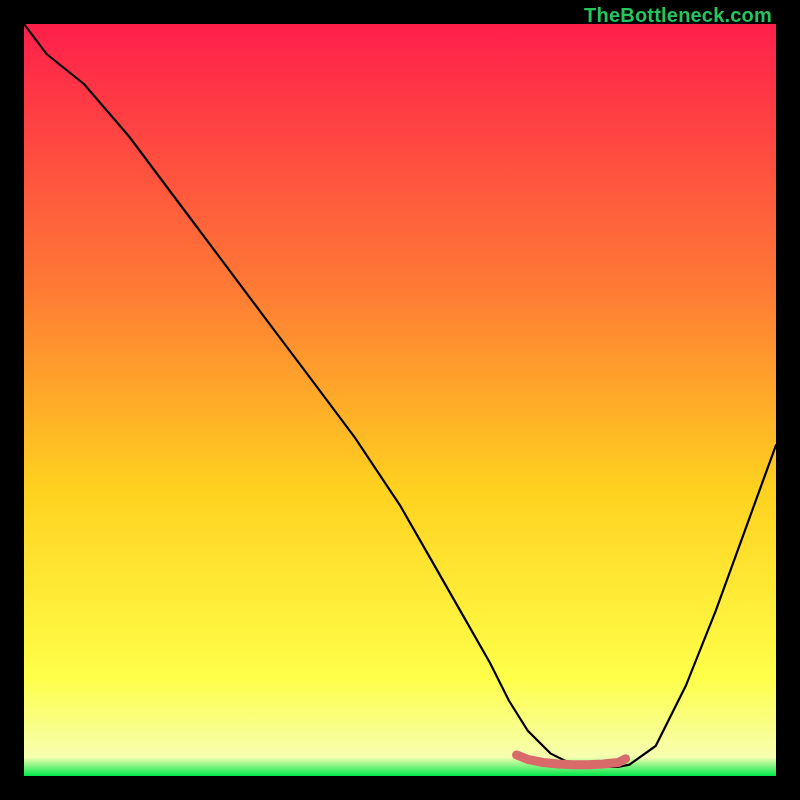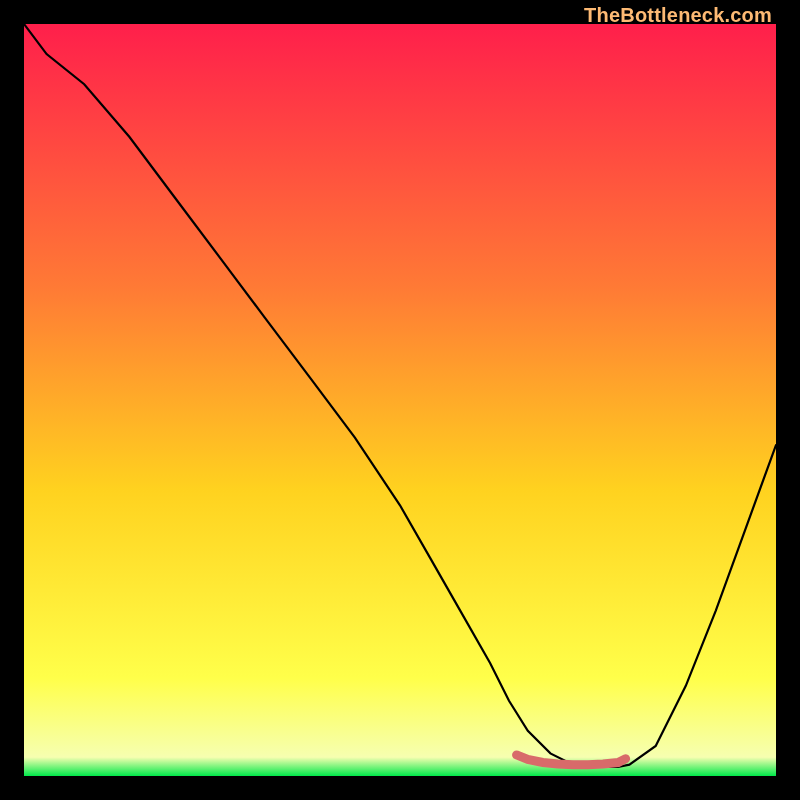--- a/index.html
+++ b/index.html
@@ -23,21 +23,21 @@
     height: 752px;
     overflow: hidden;
   }
   .watermark {
     position: absolute;
     top: 4px;
     right: 28px;
     font-family: Arial, Helvetica, sans-serif;
     font-size: 20px;
     font-weight: 600;
-    color: #fdba74;
+    color: #22c55e;
     letter-spacing: 0.2px;
   }
   svg { display: block; }
 </style>
 </head>
 <body>
 
 <div class="frame">
 
   <div class="watermark">TheBottleneck.com</div>

